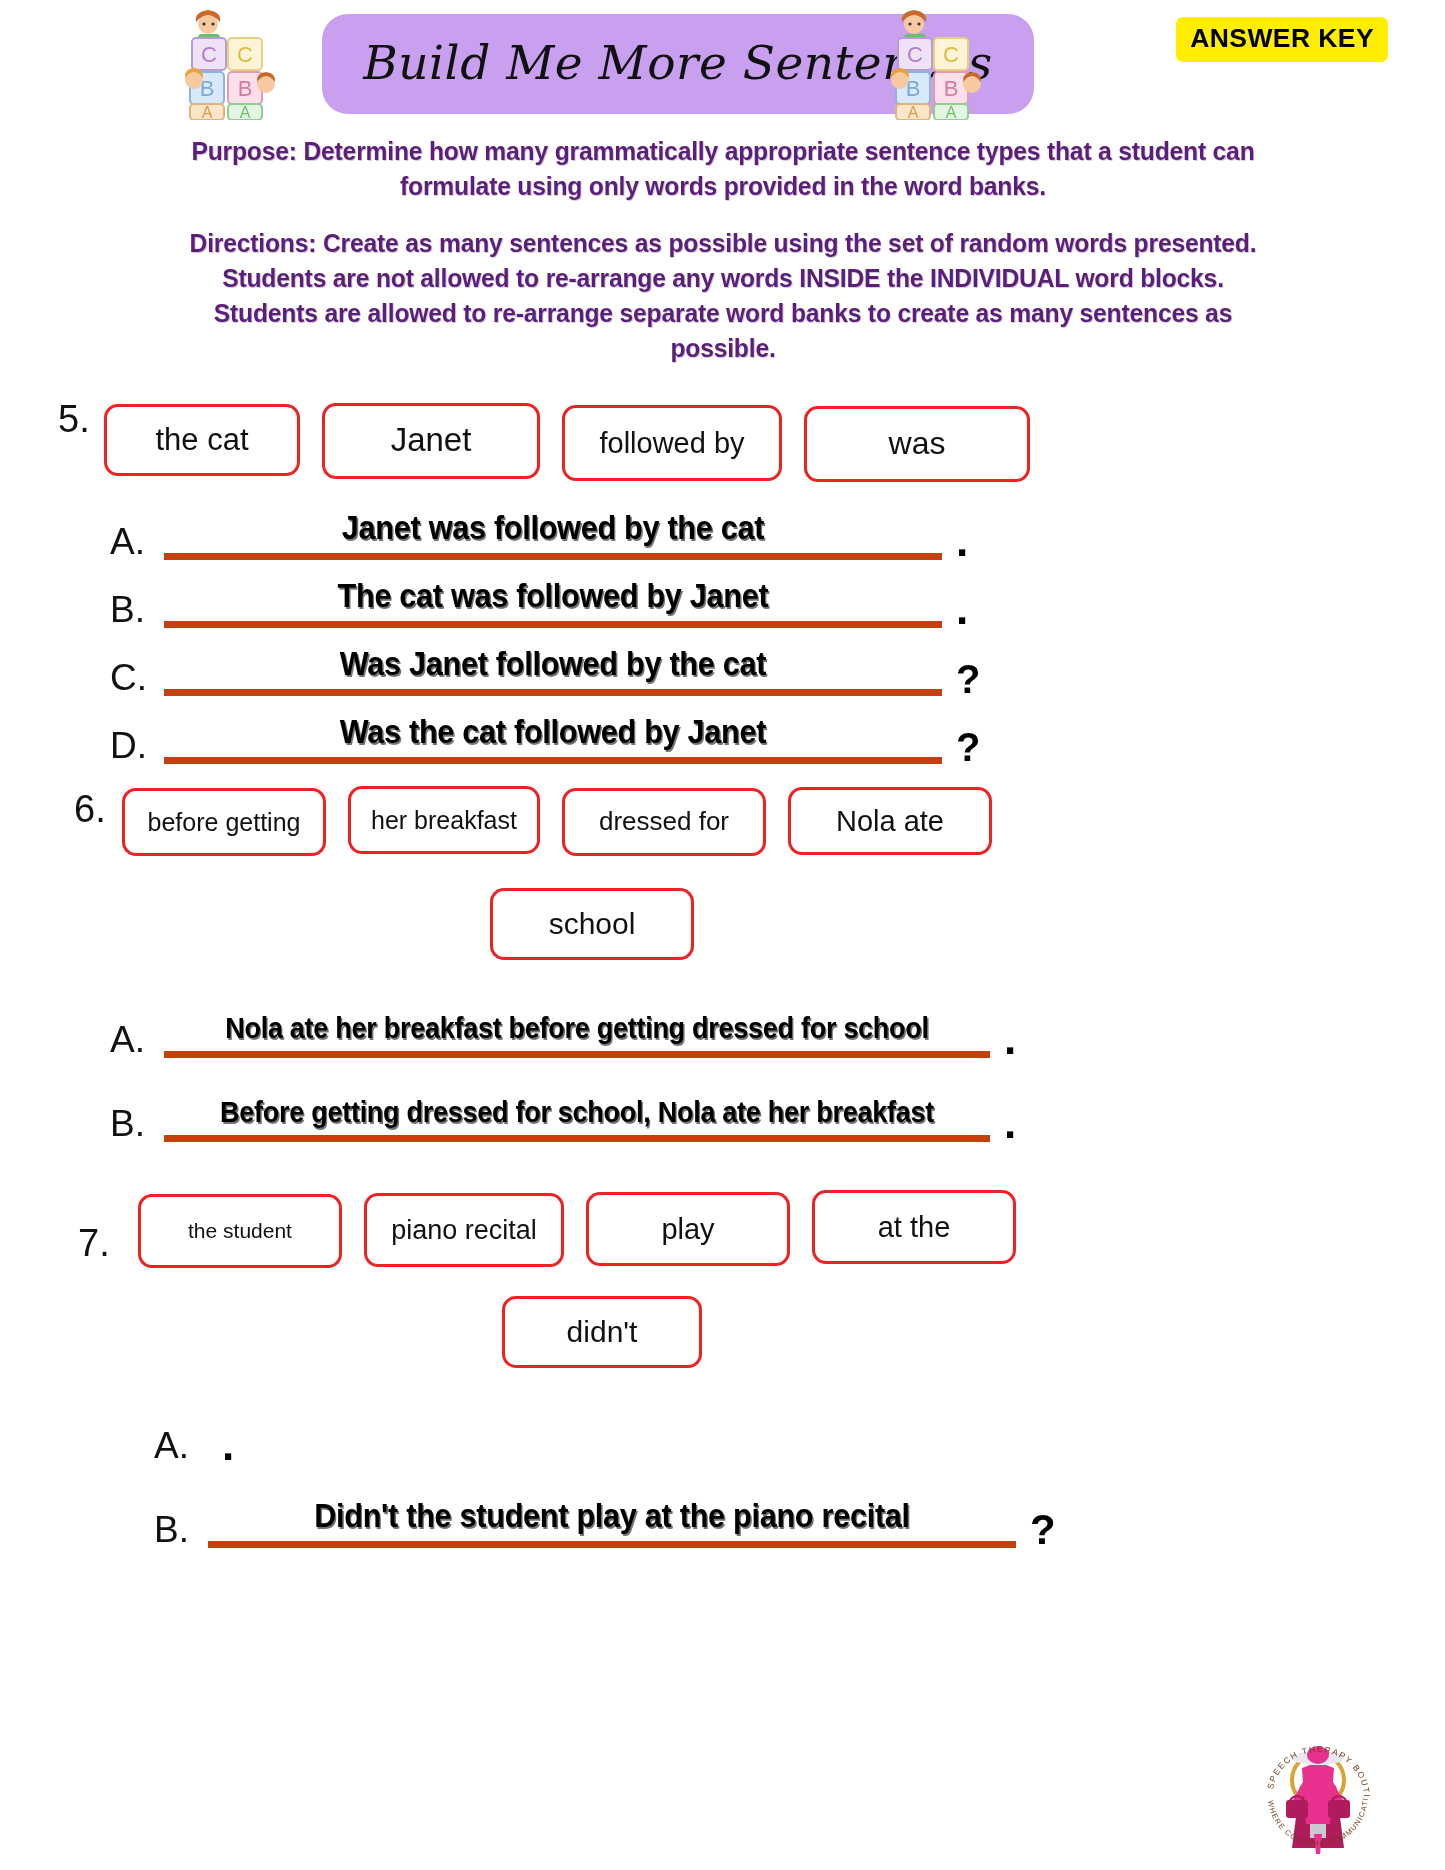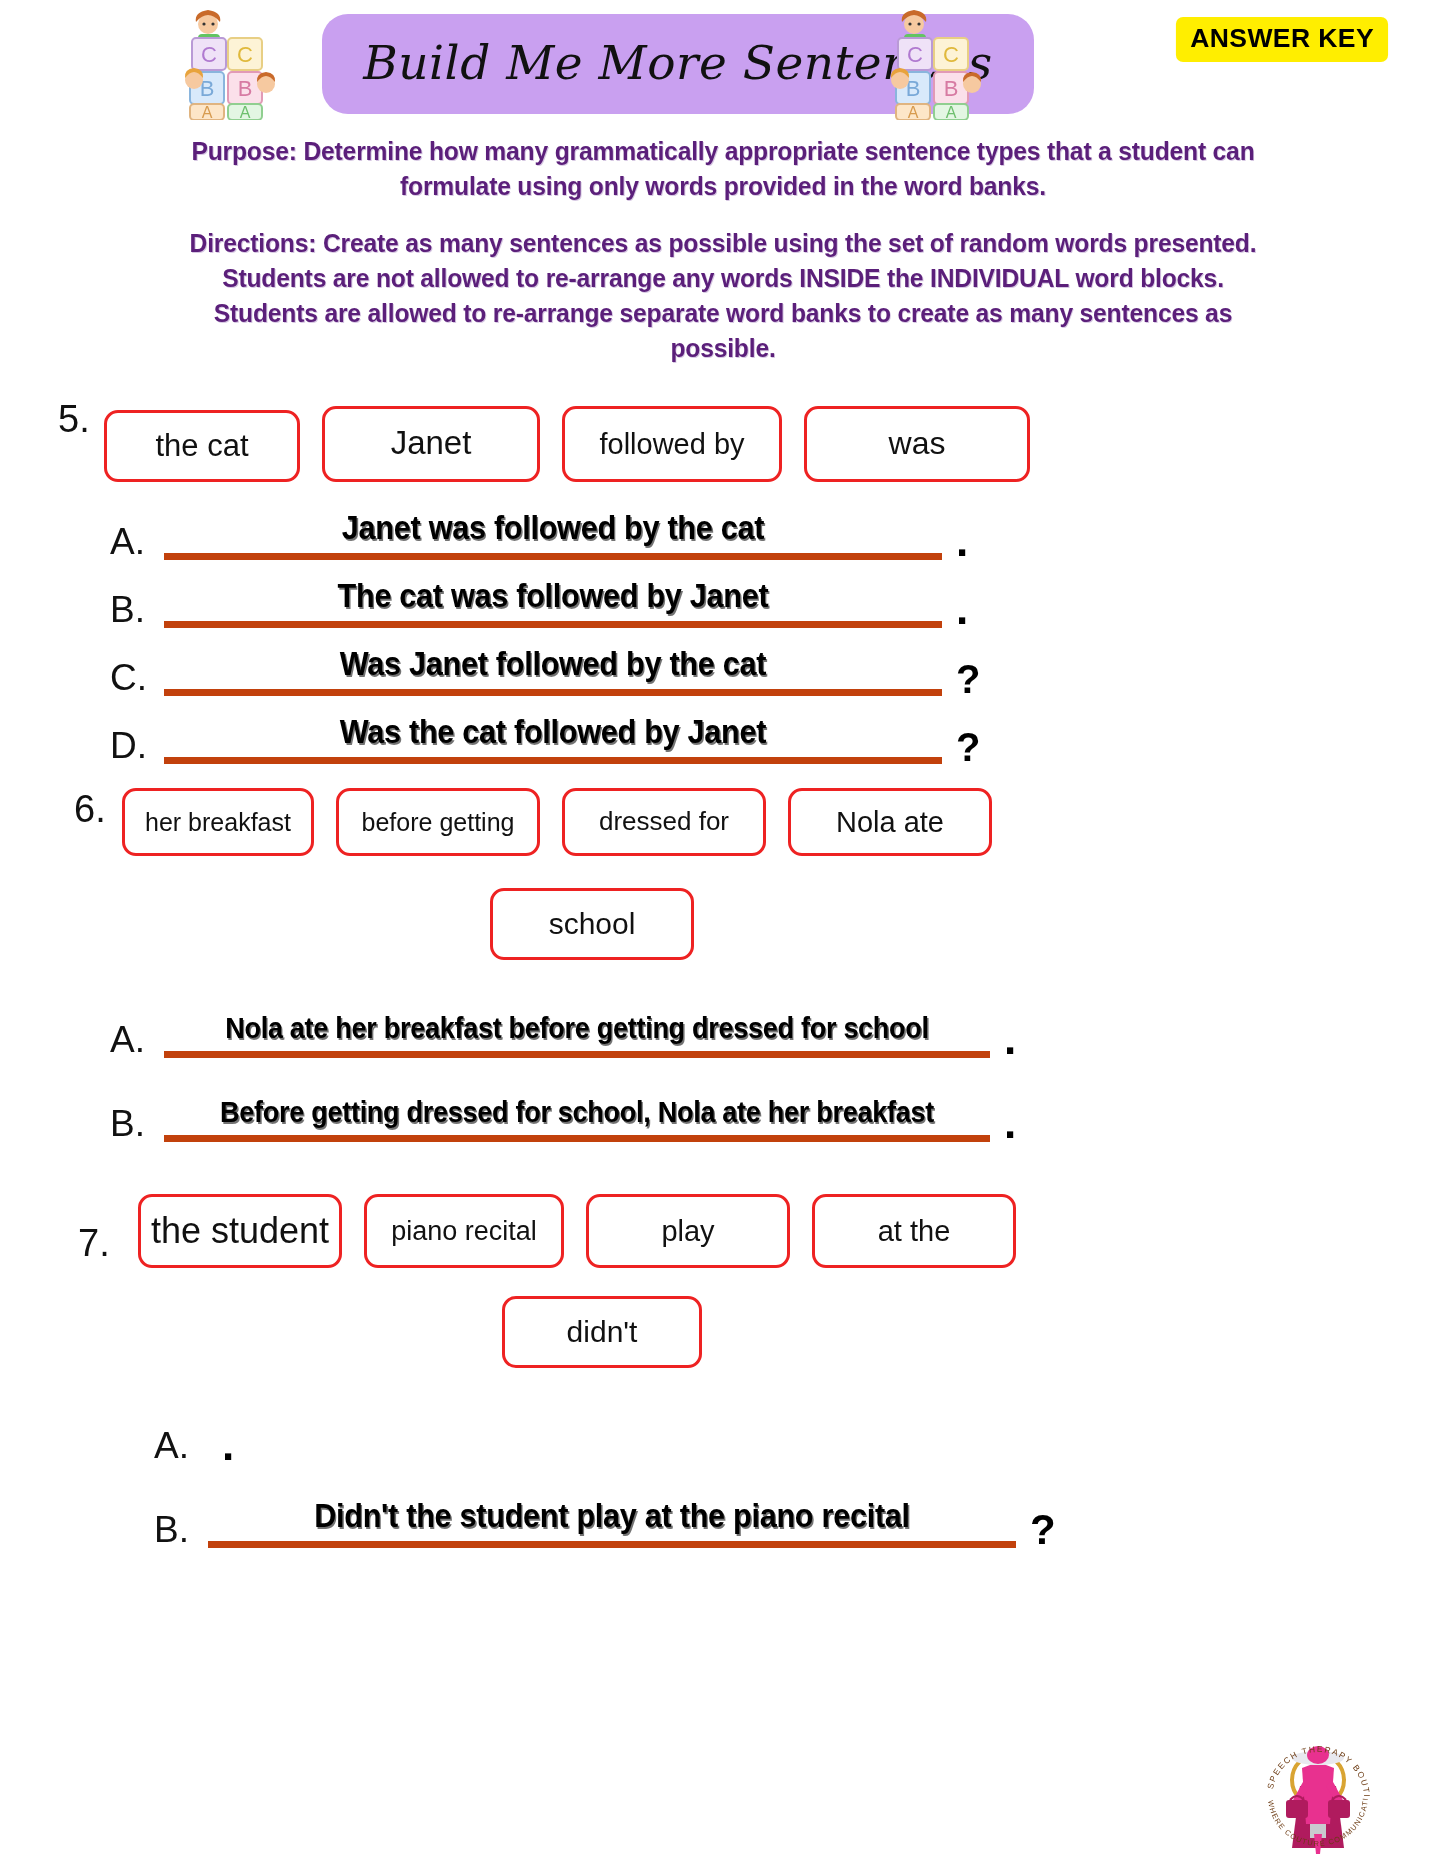--- a/index.html
+++ b/index.html
@@ -85,21 +85,21 @@
   .qnum {
     position: absolute;
     font-family: "Liberation Sans", sans-serif;
     font-size: 38px;
     color: #111;
     font-weight: normal;
   }
 
   .bank-row {
     display: flex;
-    align-items: flex-end;
+    align-items: center;
     gap: 22px;
   }
   .word-block {
     border: 3px solid #ee2222;
     border-radius: 14px;
     background: #fff;
     display: flex;
     align-items: center;
     justify-content: center;
     text-align: center;
@@ -272,22 +272,22 @@
       <span class="ans-text" style="font-size:34px;">Was the cat followed by Janet</span>
     </div>
     <span class="ans-punct" style="font-size:40px;">?</span>
   </div>
 </div>
 
 <div class="question" style="margin-top:22px;height:360px;">
   <span class="qnum" style="left:74px; top:4px;">6.</span>
 
   <div class="bank-row" style="margin-left:122px;">
+    <div class="word-block" style="width:204px;height:68px;font-size:25px;margin-top:4px;">before getting</div>
     <div class="word-block" style="width:192px;height:68px;font-size:25px;margin-top:0px;">her breakfast</div>
-    <div class="word-block" style="width:204px;height:68px;font-size:25px;margin-top:4px;">before getting</div>
     <div class="word-block" style="width:204px;height:68px;font-size:26px;margin-top:4px;">dressed for</div>
     <div class="word-block" style="width:204px;height:68px;font-size:29px;margin-top:2px;">Nola ate</div>
   </div>
 
   <div class="bank-row" style="margin-left:490px;margin-top:32px;">
     <div class="word-block" style="width:204px;height:72px;font-size:30px;">school</div>
   </div>
 
   <div class="ans-row" style="margin-left:110px;margin-top:36px;height:62px;">
     <span class="ans-letter">A.</span>
@@ -303,21 +303,21 @@
       <span class="ans-text" style="font-size:30px;">Before getting dressed for school, Nola ate her breakfast</span>
     </div>
     <span class="ans-punct" style="font-size:44px;">.</span>
   </div>
 </div>
 
 <div class="question" style="margin-top:34px;height:340px;">
   <span class="qnum" style="left:78px; top:44px;">7.</span>
 
   <div class="bank-row" style="margin-left:138px;">
-    <div class="word-block" style="width:204px;height:74px;font-size:36px;margin-top:16px;">the student</div>
+    <div class="word-block" style="width:204px;height:74px;font-size:21px;margin-top:16px;">the student</div>
     <div class="word-block" style="width:200px;height:74px;font-size:27px;margin-top:14px;">piano recital</div>
     <div class="word-block" style="width:204px;height:74px;font-size:29px;margin-top:12px;">play</div>
     <div class="word-block" style="width:204px;height:74px;font-size:29px;margin-top:8px;">at the</div>
   </div>
 
   <div class="bank-row" style="margin-left:502px;margin-top:28px;">
     <div class="word-block" style="width:200px;height:72px;font-size:30px;">didn't</div>
   </div>
 
   <div class="ans-row" style="margin-left:154px;margin-top:34px;height:62px;">

